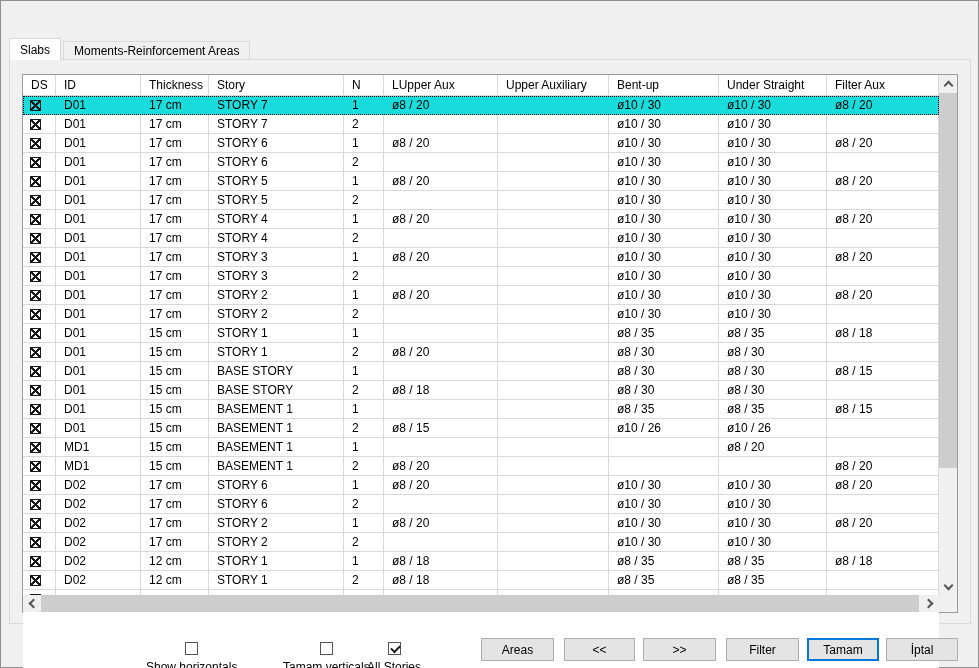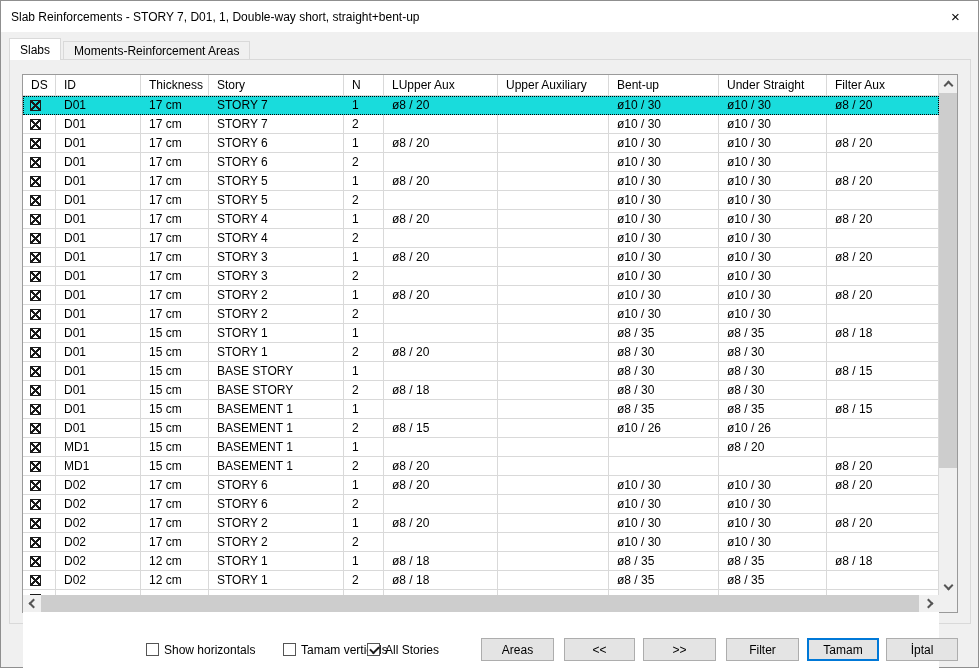--- a/index.html
+++ b/index.html
@@ -112,21 +112,21 @@
   .hscroll .thumb { position: absolute; left: 18px; top: 0; width: 878px; height: 17px; background: #cdcdcd; }
   .corner { position: absolute; left: 916px; top: 520px; width: 18px; height: 17px; background: #f0f0f0; }
   .chev { width: 7px; height: 7px; border-left: 2px solid #555; border-bottom: 2px solid #555; }
   .chev.up    { transform: rotate(135deg); margin-top: 3px; }
   .chev.down  { transform: rotate(-45deg); margin-top: -3px; }
   .chev.left  { transform: rotate(45deg);  margin-left: 3px; }
   .chev.right { transform: rotate(-135deg); margin-left: -3px; }
   
   .fcb {
     position: absolute; top: 641px; height: 15px;
-    display: flex; align-items: center; gap: 5px; white-space: nowrap;
+    display: flex; align-items: center; gap: 5px; white-space: nowrap; flex-direction: column;
   }
   .cbox {
     width: 13px; height: 13px; border: 1px solid #555; background: #fff;
     position: relative; flex-shrink: 0;
   }
   .cbox.checked::after {
     content: ""; position: absolute; left: 2px; top: 2px;
     width: 7px; height: 4px;
     border-left: 2px solid #1a1a1a; border-bottom: 2px solid #1a1a1a;
     transform: rotate(-45deg);
@@ -137,24 +137,20 @@
     display: flex; align-items: center; justify-content: center;
     font-size: 12px;
   }
   .btn.default { border: 2px solid #0078d7; }
 </style>
 </head>
 <body>
 
 <div class="window">
 
-  <div class="titlebar">
-    <span class="title">Slab Reinforcements - STORY 7, D01, 1, Double-way short, straight+bent-up</span>
-    <span class="close-btn">×</span>
-  </div>
 
   <div class="tabstrip">
       <div class="tab active">Slabs</div>
       <div class="tab">Moments-Reinforcement Areas</div>
     </div>
 
   <div class="panel"></div>
 
   <div class="tablewrap">
     <div class="grid">

